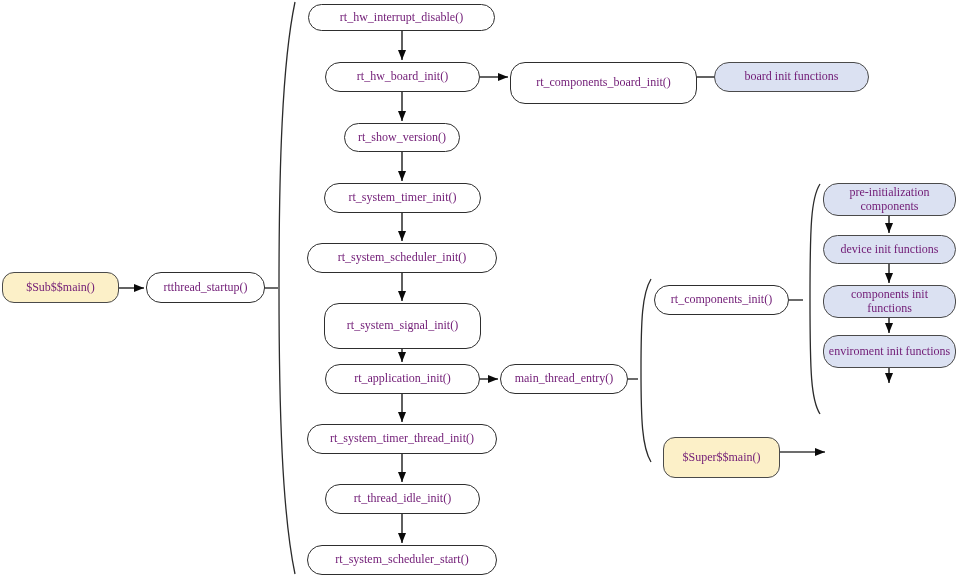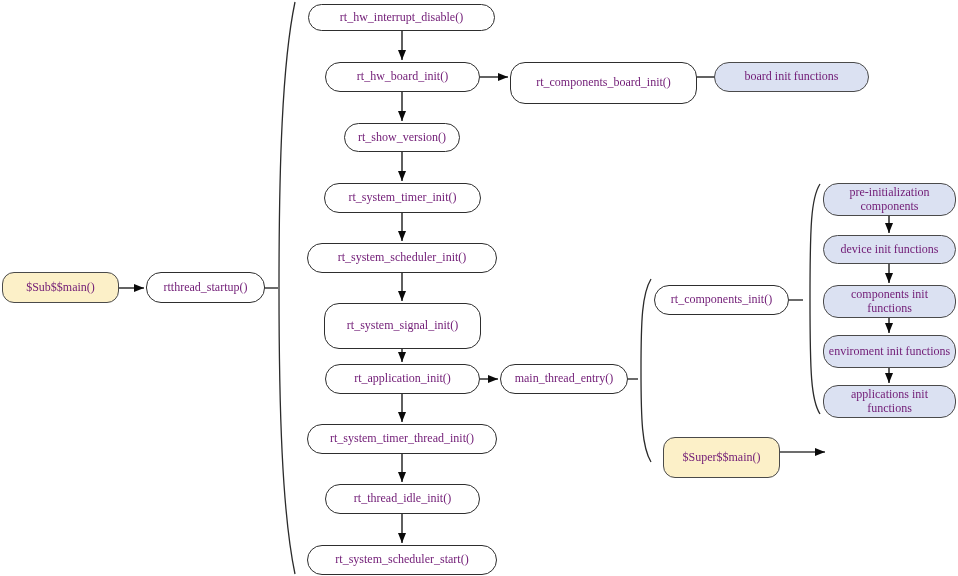--- a/index.html
+++ b/index.html
@@ -97,17 +97,16 @@
   <div class="node" style="left:500px;top:364px;width:128px;height:30px">main_thread_entry()</div>
   <div class="node" style="left:307px;top:424px;width:190px;height:30px">rt_system_timer_thread_init()</div>
   <div class="node" style="left:325px;top:484px;width:155px;height:30px">rt_thread_idle_init()</div>
   <div class="node" style="left:307px;top:545px;width:190px;height:30px">rt_system_scheduler_start()</div>
 
   <div class="node" style="left:654px;top:285px;width:135px;height:30px">rt_components_init()</div>
   <div class="node blue" style="left:823px;top:183px;width:133px;height:33px">pre-initialization components</div>
   <div class="node blue" style="left:823px;top:235px;width:133px;height:29px">device init functions</div>
   <div class="node blue" style="left:823px;top:285px;width:133px;height:33px">components init functions</div>
   <div class="node blue" style="left:823px;top:335px;width:133px;height:33px">enviroment init functions</div>
-  <div class="node blue" style="left:823px;top:385px;width:133px;height:33px">applications init functions</div>
 
   <div class="node yellow" style="left:663px;top:437px;width:117px;height:41px">$Super$$main()</div>
 
 </div>
 
 </body></html>

